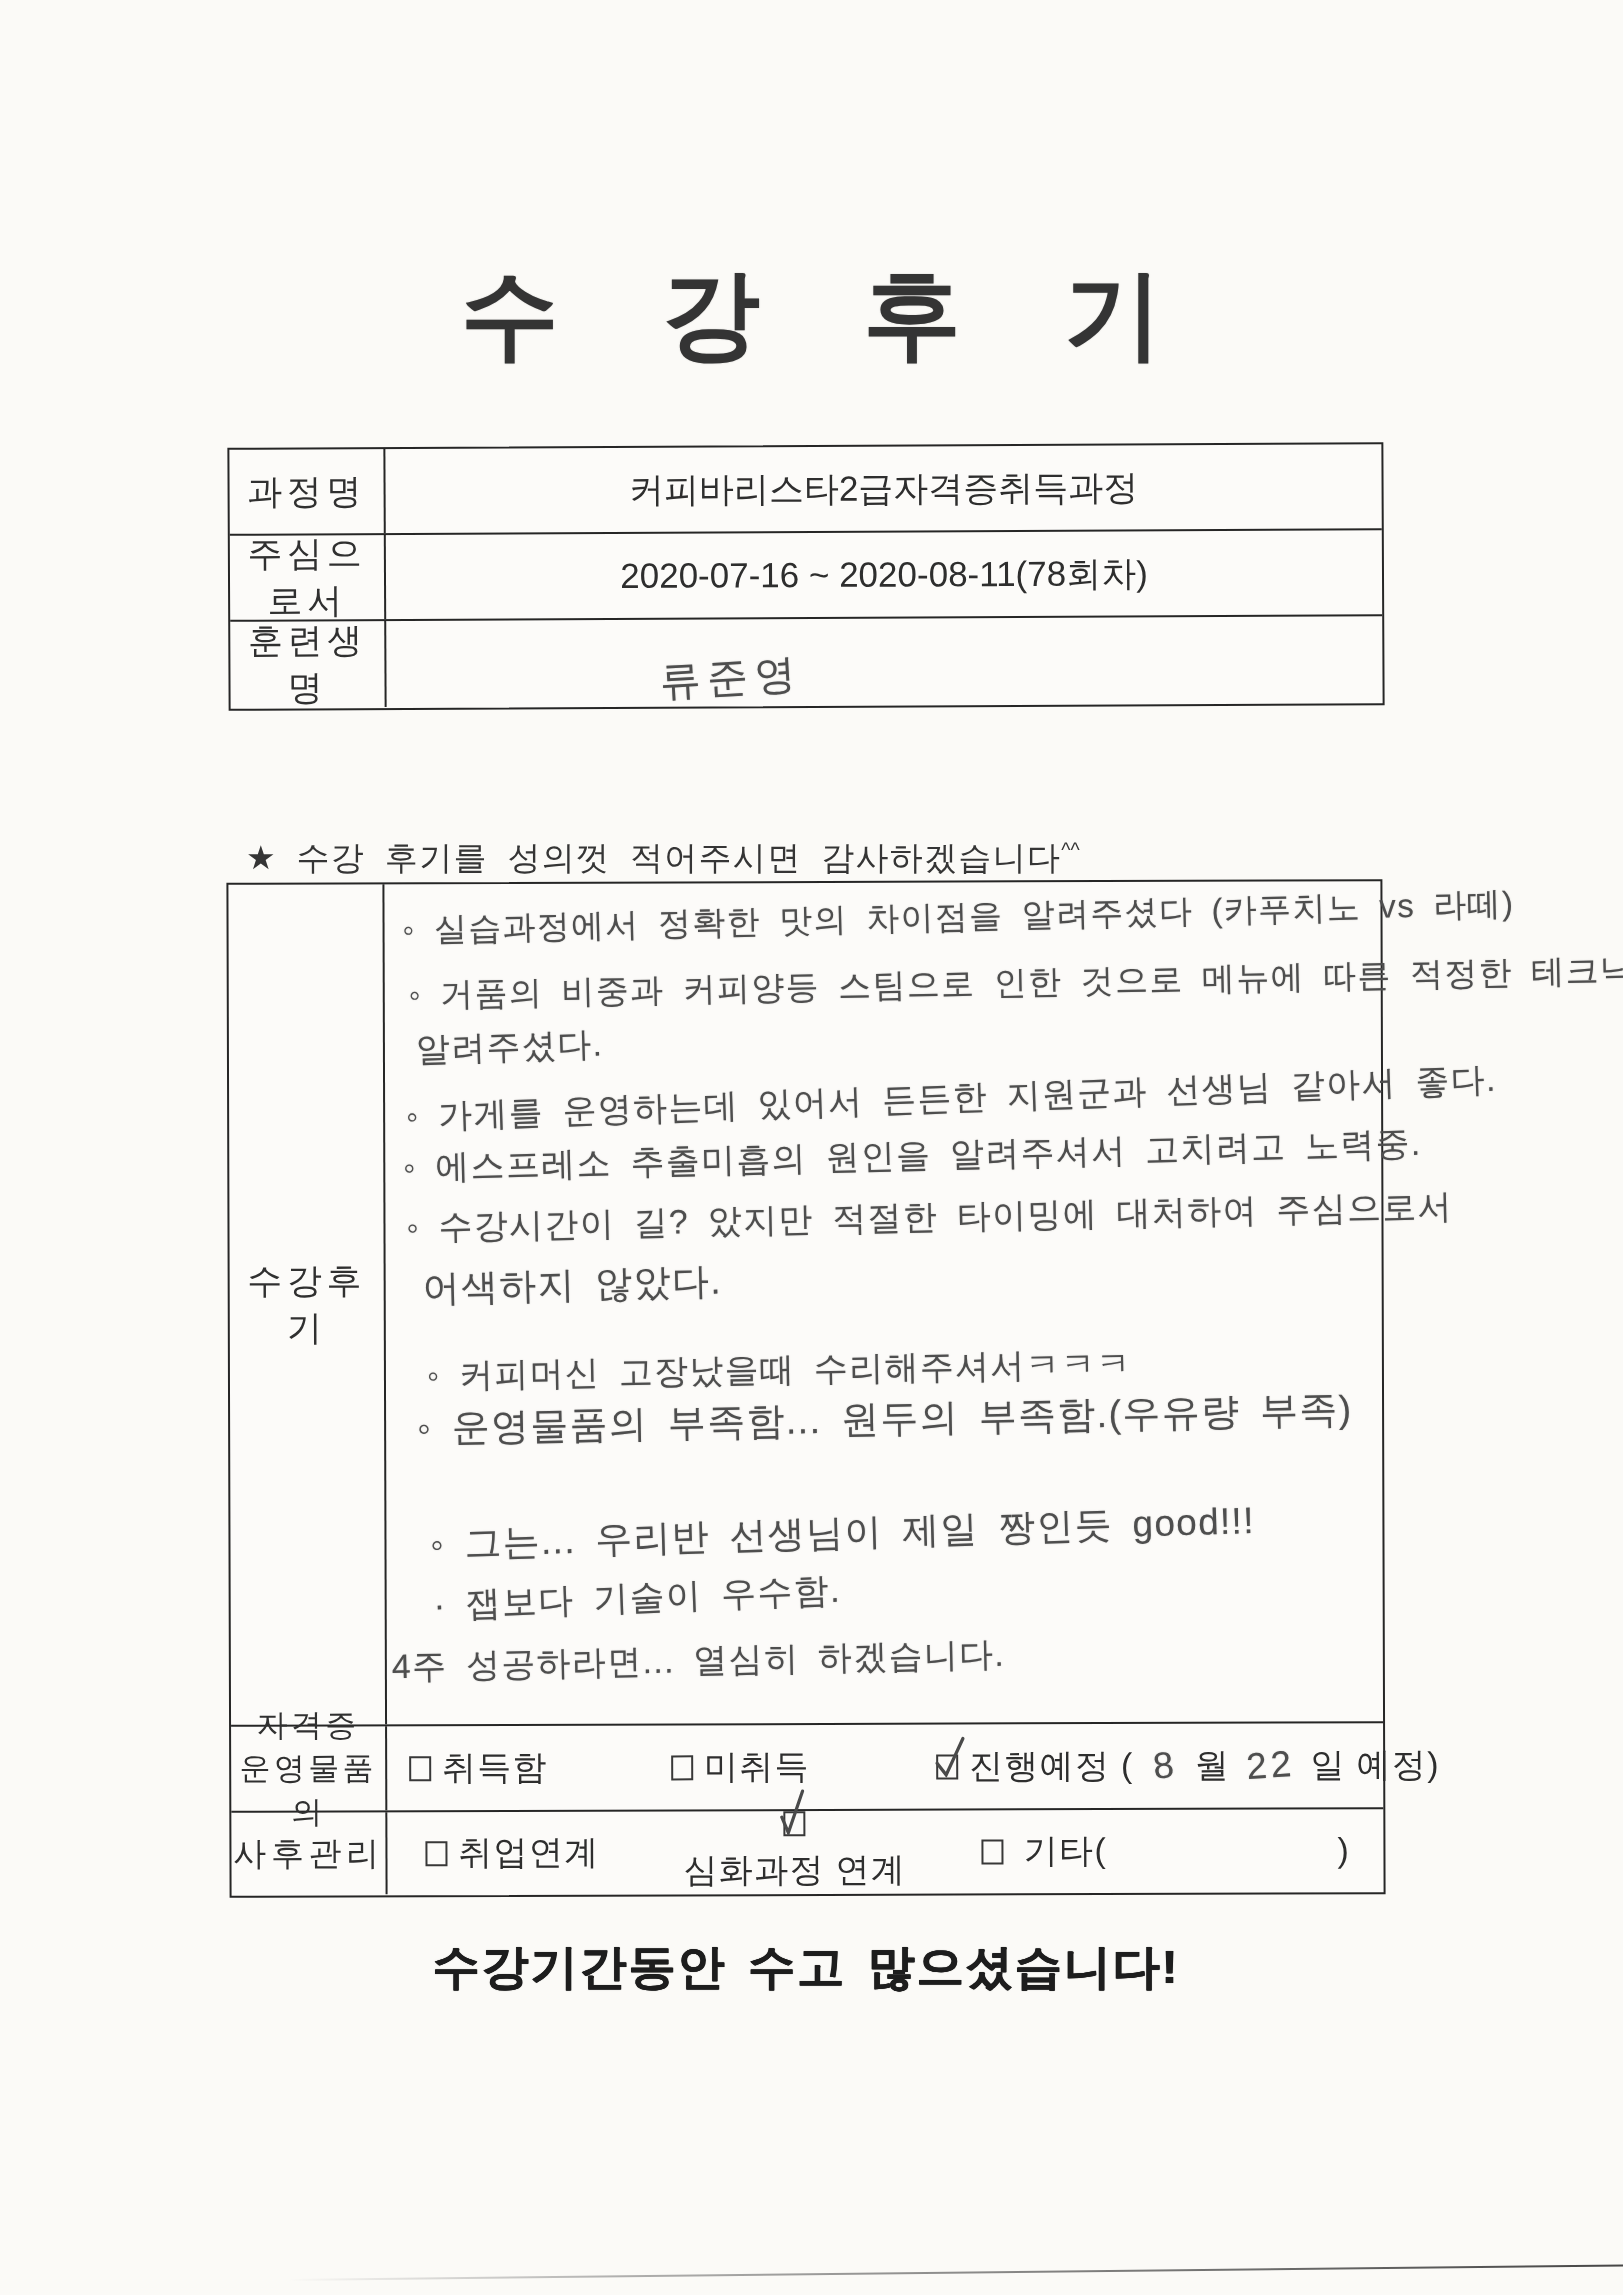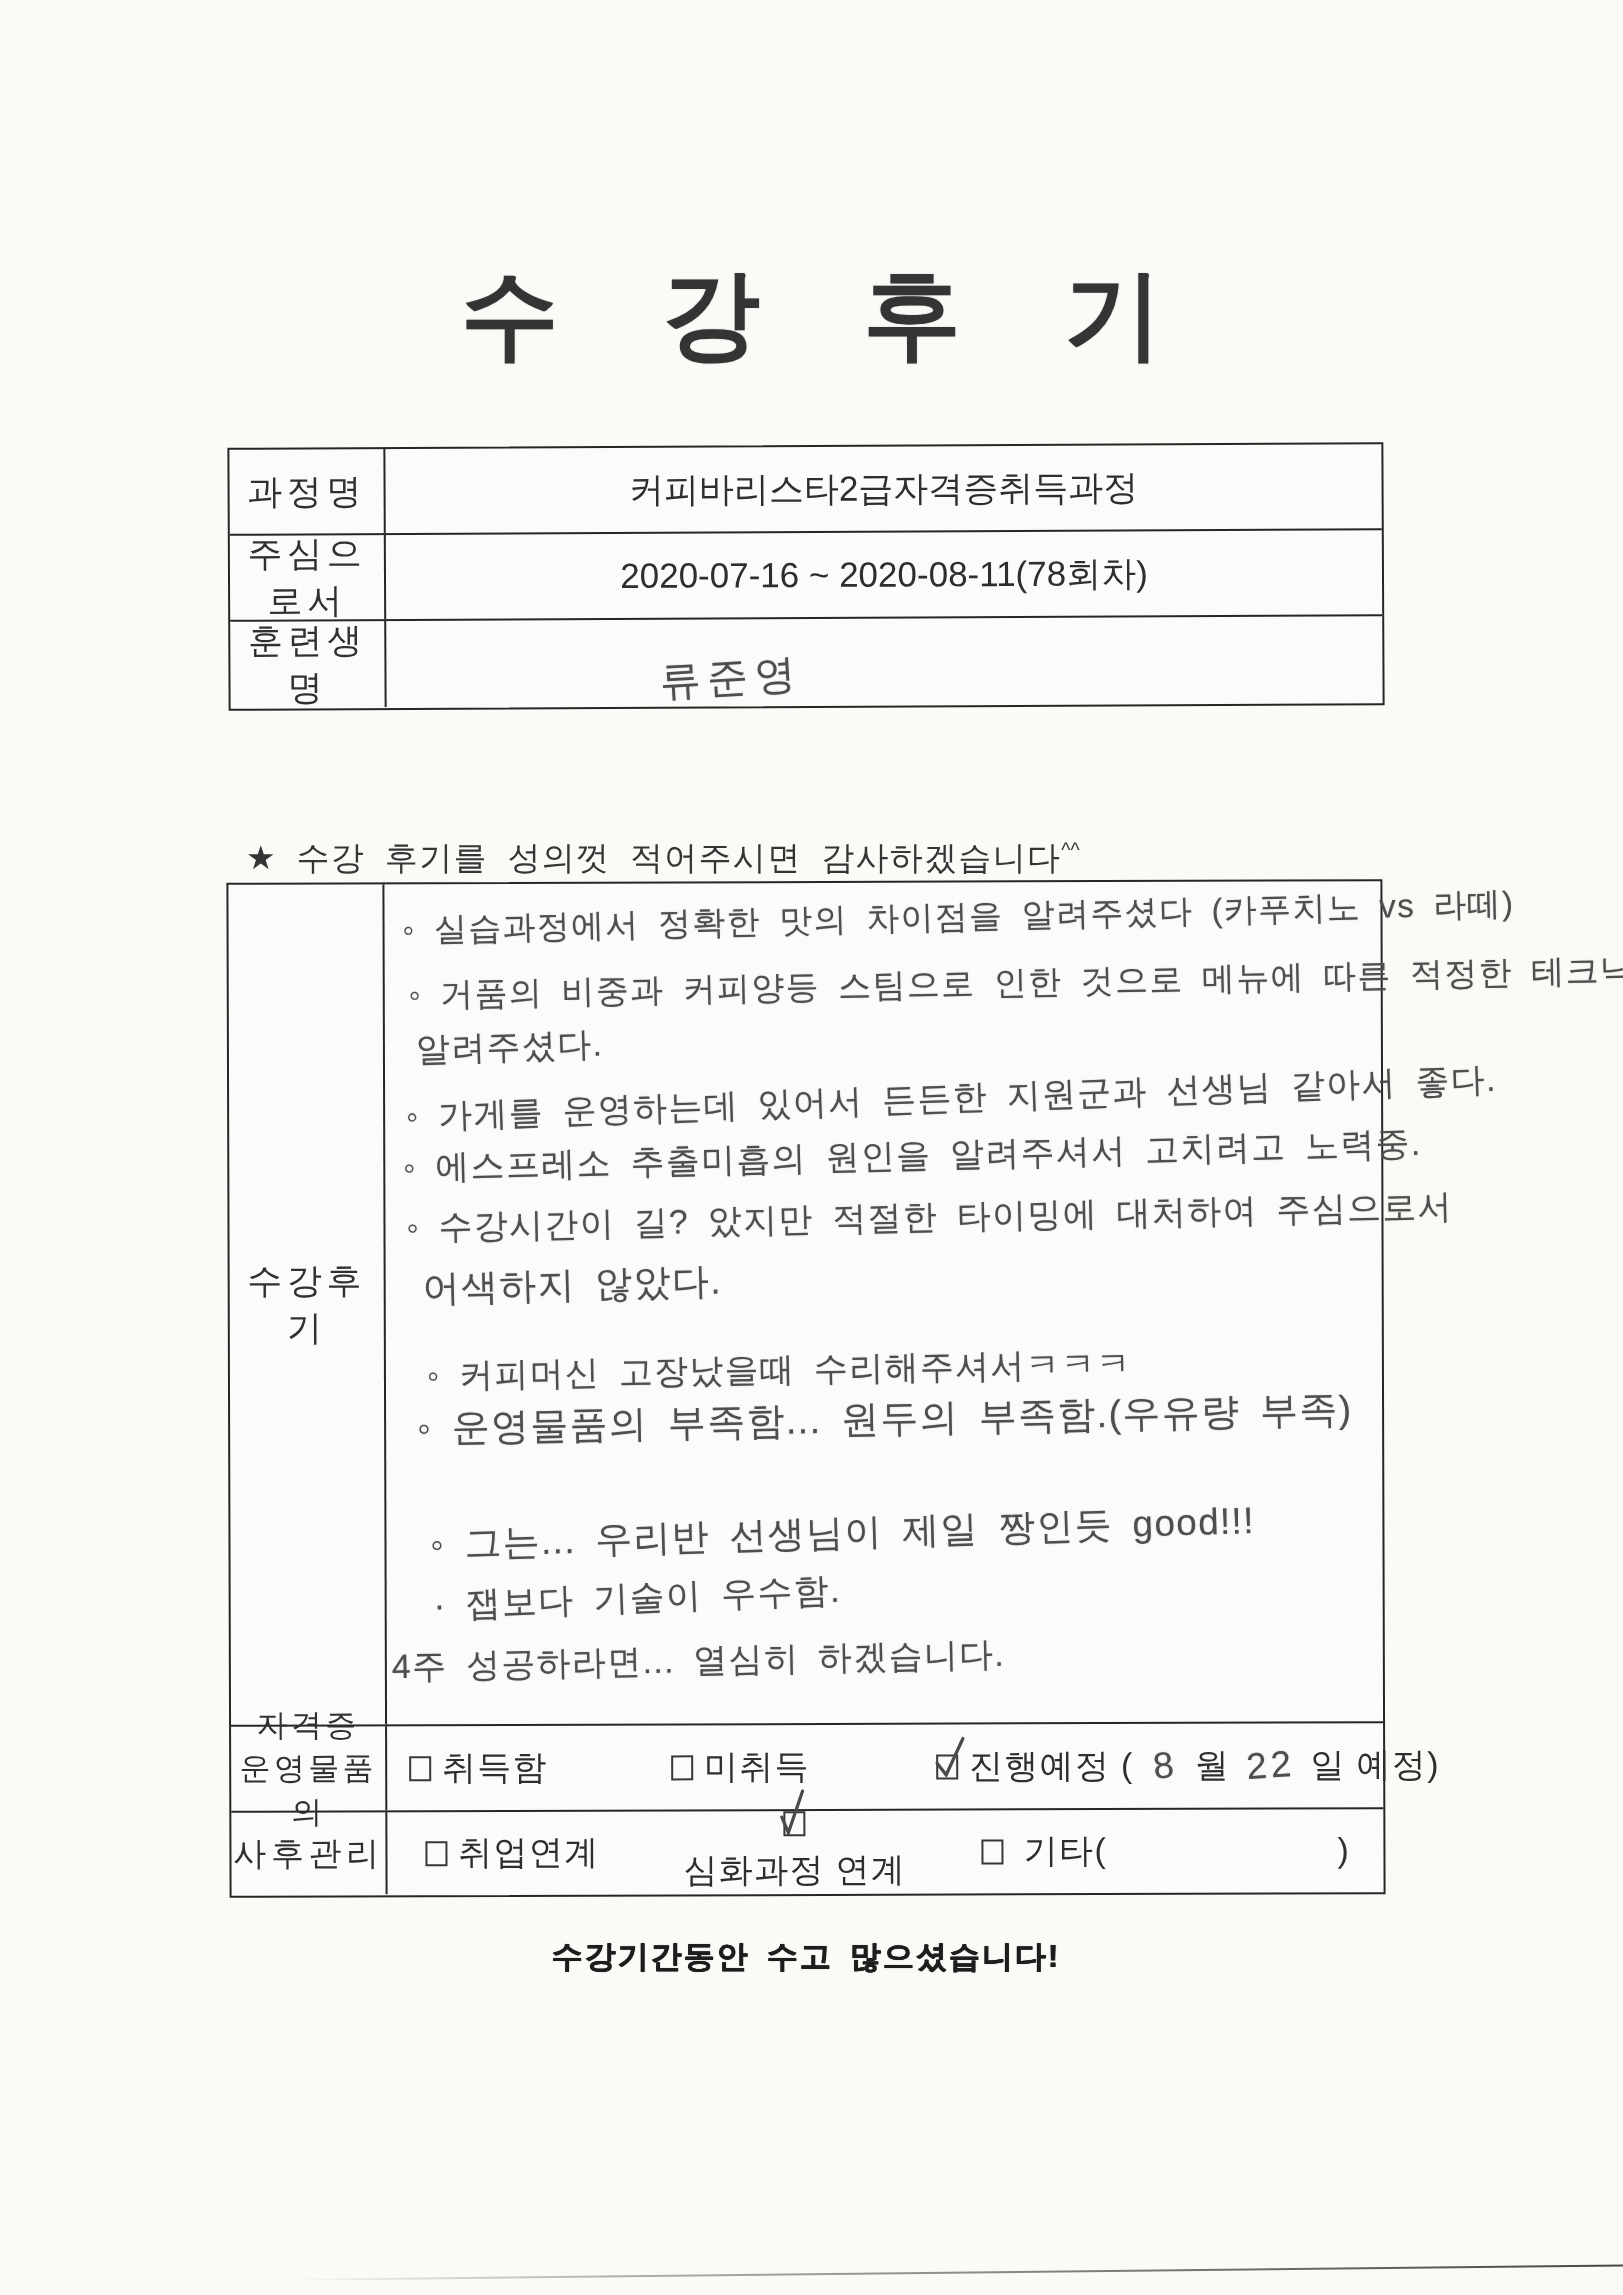--- a/index.html
+++ b/index.html
@@ -80,21 +80,21 @@
     border:2.6px solid #383838;box-sizing:content-box;
     background:transparent;flex:0 0 auto;
   }
   .check-svg{position:absolute;pointer-events:none;}
   .paren-close{position:absolute;font-size:34px;color:#2e2e2e;}
   .hw-num{display:inline-block;font-size:37px;}
   
   .footer-msg{
     position:absolute;left:228px;top:1936px;width:1156px;
     text-align:center;
-    font-size:31px;font-weight:bold;letter-spacing:2px;word-spacing:6.5px;
+    font-size:47px;font-weight:bold;letter-spacing:2px;word-spacing:6.5px;
     color:#1d1d1d;
     text-shadow:0.4px 0 0 #1d1d1d,-0.4px 0 0 #1d1d1d,0 0 1.3px rgba(30,30,30,.4);
     white-space:nowrap;
   }
   
   .scan-line{
     position:absolute;left:288px;top:2279px;width:1339px;height:2px;
     background:linear-gradient(to right,rgba(130,130,130,0),rgba(100,100,100,.5) 25%,rgba(60,60,60,.8) 80%,rgba(50,50,50,.9));
     transform:rotate(-0.62deg);transform-origin:left center;
   }

